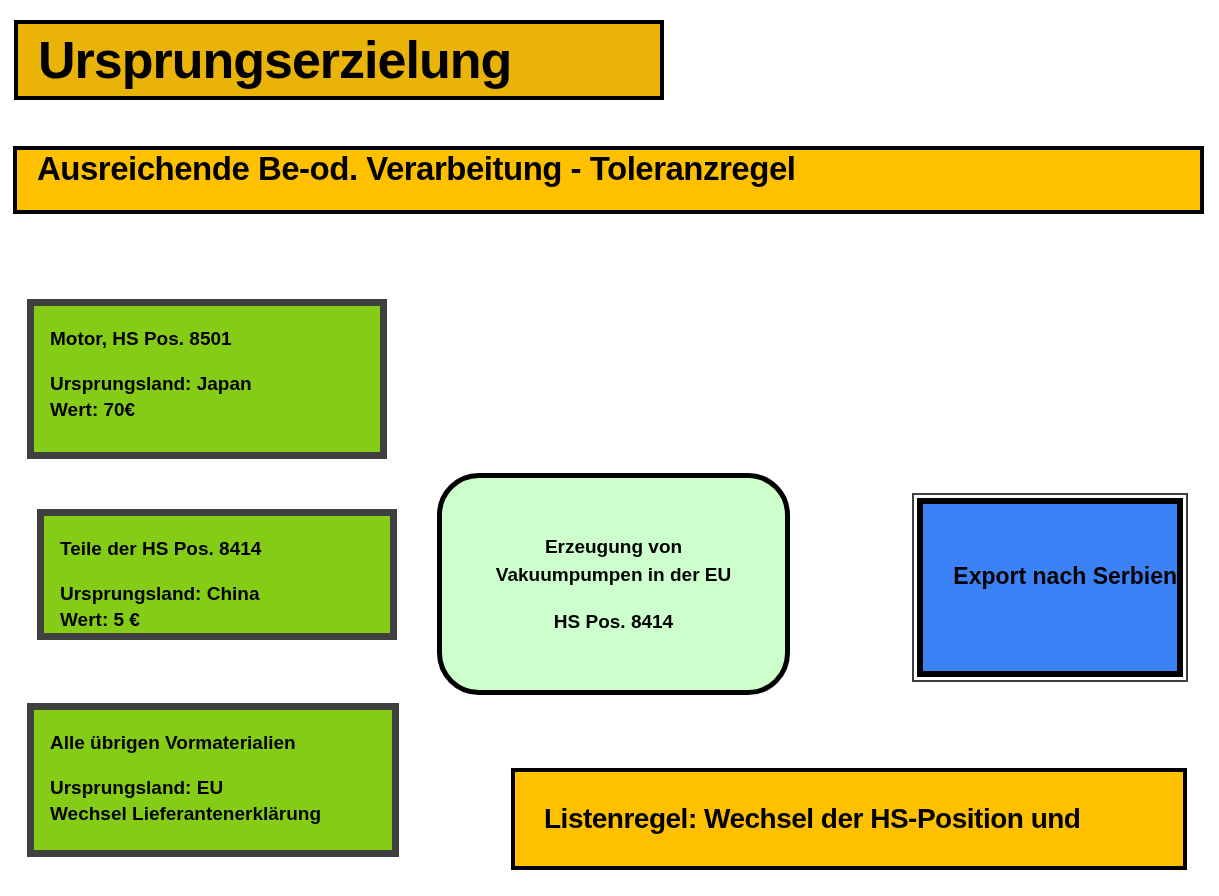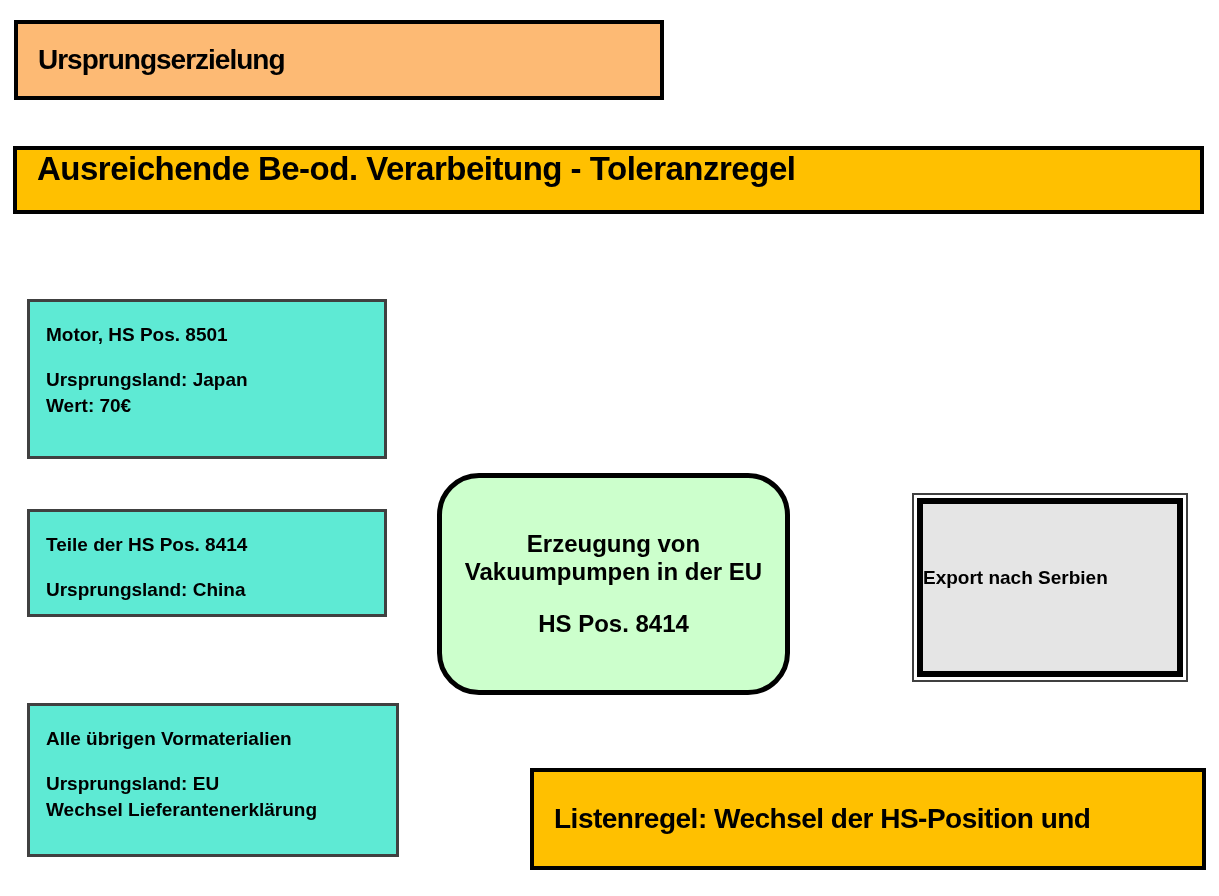--- a/index.html
+++ b/index.html
@@ -14,92 +14,91 @@
     width: 1219px;
     height: 896px;
     background: #ffffff;
     overflow: hidden;
   }
   .box { position: absolute; }
 
   
   .title-box {
     left: 14px; top: 20px; width: 650px; height: 80px;
-    background: #fdba74;
+    background: #eab308;
     border: 4px solid #000;
     display: flex; align-items: center;
     padding-left: 20px;
-    font-size: 28px;
+    font-size: 52px;
     letter-spacing: -1px;
   }
 
   
   .banner {
     left: 13px; top: 146px; width: 1191px; height: 68px;
     background: #FFC000;
     border: 4px solid #000;
     display: flex; align-items: flex-start;
     padding-left: 20px;
     font-size: 33px;
     letter-spacing: -0.5px;
   }
 
   
   .material {
-    background: #5eead4;
-    border: 3px solid #404040;
+    background: #84cc16;
+    border: 7px solid #404040;
     padding: 20px 10px 0 16px;
     font-size: 19px;
     line-height: 26px;
   }
   .material-1 { left: 27px; top: 299px; width: 360px; height: 160px; }
-  .material-2 { left: 27px; top: 509px; width: 360px; height: 108px; }
+  .material-2 { left: 37px; top: 509px; width: 360px; height: 131px; }
   .material-3 { left: 27px; top: 703px; width: 372px; height: 154px; }
 
   
   .process {
     left: 437px; top: 473px; width: 353px; height: 222px;
     background: #CCFFCC;
     border: 5px solid #000;
     border-radius: 42px;
     display: flex; flex-direction: column; justify-content: center;
     text-align: center;
-    font-size: 24px;
+    font-size: 19px;
     line-height: 28px;
     padding: 0 10px;
   }
 
   
   .export-outer {
     left: 912px; top: 493px; width: 276px; height: 189px;
     background: #ffffff;
     border: 2px solid #404040;
     padding: 3px;
   }
   .export-inner {
     width: 100%; height: 100%;
-    background: #e5e5e5;
+    background: #3b82f6;
     border: 6px solid #000;
     display: flex; flex-direction: column; justify-content: center;
-    text-align: left;
-    font-size: 19px;
+    text-align: right;
+    font-size: 23px;
     line-height: 28px;
   }
 
   
   .rule {
     left: 511px; top: 768px; width: 676px; height: 102px;
     background: #FFC000;
     border: 4px solid #000;
     display: flex; flex-direction: column; justify-content: center;
-    padding-left: 20px;
+    padding-left: 29px;
     font-size: 28px;
     line-height: 40px;
     letter-spacing: -0.5px;
-    margin-left: 19px;
   }
 
   .text-line { min-height: 1em; white-space: pre; }
   .process .text-line, .export-inner .text-line { white-space: normal; }
 </style>
 </head>
 <body>
 
 <div class="slide">
 
@@ -115,20 +114,21 @@
     <div class="text-line">Motor, HS Pos. 8501</div>
     <div class="text-line"></div>
     <div class="text-line">Ursprungsland: Japan</div>
     <div class="text-line">Wert: 70€</div>
   </div>
 
   <div class="box material material-2">
     <div class="text-line">Teile der HS Pos. 8414</div>
     <div class="text-line"></div>
     <div class="text-line">Ursprungsland: China</div>
+    <div class="text-line">Wert: 5 €</div>
   </div>
 
   <div class="box material material-3">
     <div class="text-line">Alle übrigen Vormaterialien</div>
     <div class="text-line"></div>
     <div class="text-line">Ursprungsland: EU</div>
     <div class="text-line">Wechsel Lieferantenerklärung</div>
   </div>
 
   <div class="box process">

